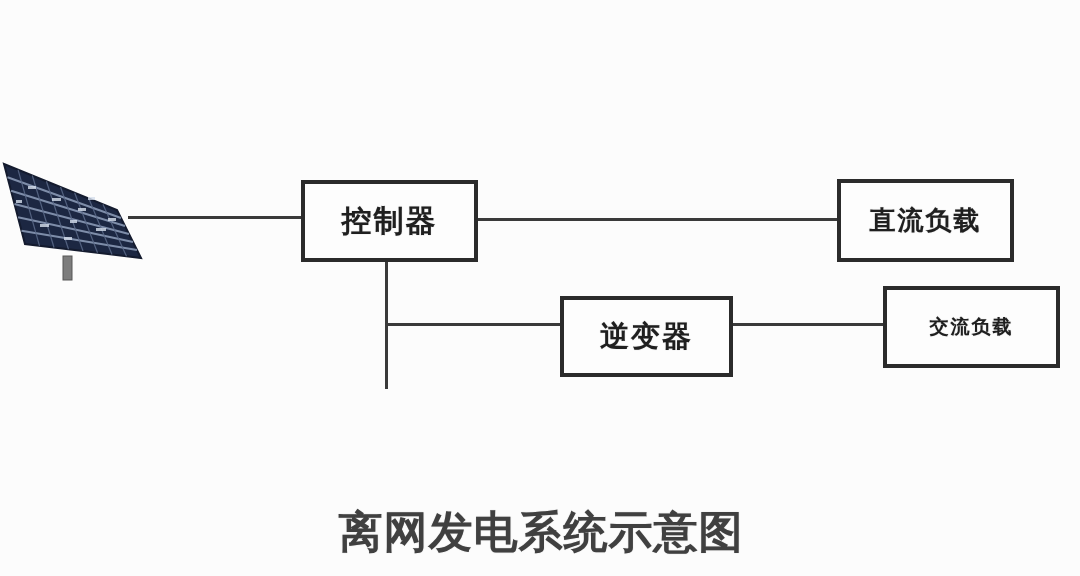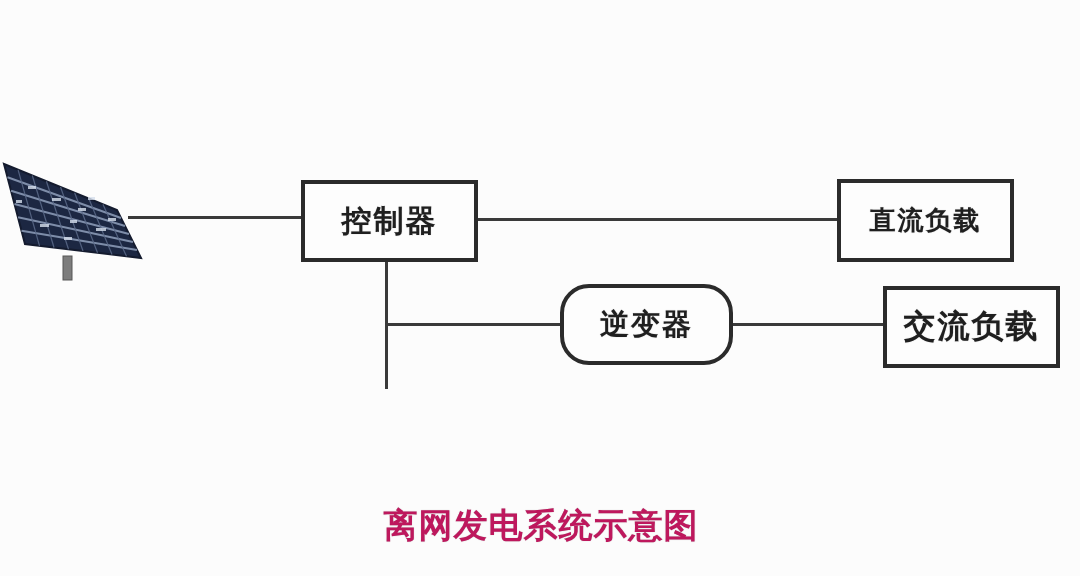--- a/index.html
+++ b/index.html
@@ -24,22 +24,22 @@
     align-items: center;
     justify-content: center;
     font-weight: 700;
     color: #1f1f1f;
     box-sizing: border-box;
     letter-spacing: 2px;
     text-shadow: 0 0 1px rgba(40,40,40,0.35);
   }
   .node-controller { left: 301px; top: 180px; width: 177px; height: 82px; font-size: 30px; }
   .node-dc-load    { left: 837px; top: 179px; width: 177px; height: 83px; font-size: 26px; }
-  .node-inverter   { left: 560px; top: 284px; width: 173px; height: 81px; font-size: 29px; border-radius: 29px; }
-  .node-ac-load    { left: 883px; top: 286px; width: 177px; height: 82px; font-size: 32px; }
+  .node-inverter   { left: 560px; top: 296px; width: 173px; height: 81px; font-size: 29px; }
+  .node-ac-load    { left: 883px; top: 286px; width: 177px; height: 82px; font-size: 19px; }
   .node-battery    { left: 301px; top: 389px; width: 187px; height: 73px; font-size: 29px; }
   .wire {
     position: absolute;
     background: #3a3a3a;
   }
   .wire-h { height: 3px; }
   .wire-v { width: 3px; }
   .wire-panel-controller { left: 128px; top: 216px; width: 173px; }
   .wire-controller-dcload { left: 478px; top: 218px; width: 405px; }
   .wire-controller-battery { left: 385px; top: 262px; height: 127px; }
@@ -51,23 +51,23 @@
     top: 140px;
     width: 160px;
     height: 150px;
   }
   .diagram-title {
     position: absolute;
     left: 331px;
     top: 503px;
     width: 420px;
     text-align: center;
-    font-size: 34px;
+    font-size: 44px;
     font-weight: 700;
-    color: #be185d;
+    color: #404040;
     letter-spacing: 1px;
     text-shadow: 0 0 1px rgba(40,40,40,0.3);
   }
 </style>
 </head>
 <body>
 
 <div class="canvas">
 
   <div class="solar-panel-wrap">

